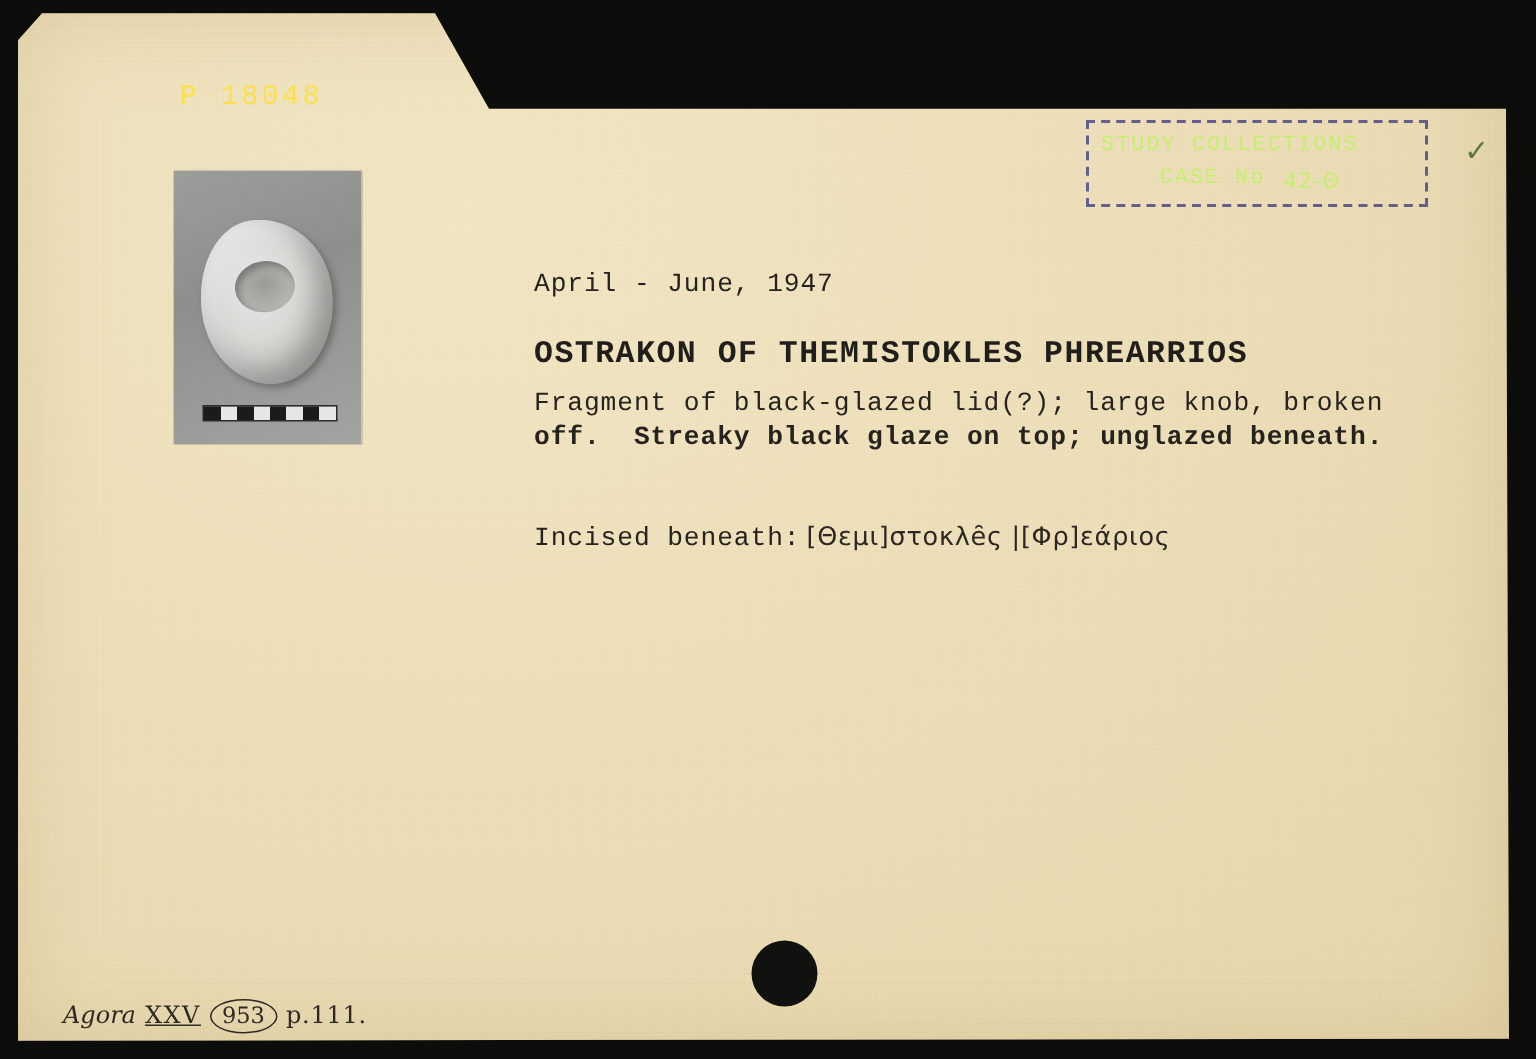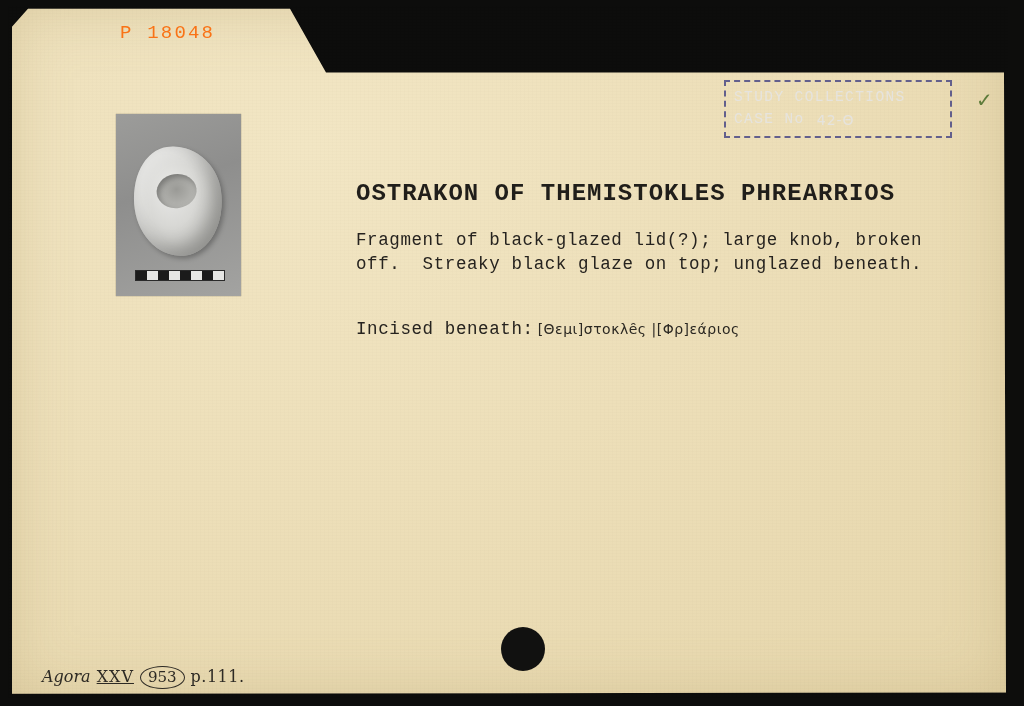--- a/index.html
+++ b/index.html
@@ -60,24 +60,24 @@
     background-image:
       repeating-linear-gradient(0deg, rgba(0,0,0,0.012) 0 1px, rgba(255,255,255,0) 1px 3px),
       repeating-linear-gradient(90deg, rgba(0,0,0,0.010) 0 1px, rgba(255,255,255,0) 1px 4px);
     opacity: 0.8;
   }
 
   
   #catalogue-number {
     position: absolute;
     left: 112px;
-    top: 16px;
+    top: 47px;
     font-size: 19px;
     letter-spacing: 2.2px;
-    color: #f97316;
+    color: #fde047;
   }
 
   
   #photo {
     position: absolute;
     left: 108px;
     top: 108px;
     width: 125px;
     height: 182px;
     background: linear-gradient(160deg, #9c9c9a 0%, #8e8e8d 40%, #a3a3a1 100%);
@@ -130,63 +130,63 @@
     letter-spacing: 0.6px;
   }
   .rec-line {
     white-space: pre;
     margin: 0;
   }
   .rec-block { margin-bottom: 26px; }
   .rec-block .rec-line + .rec-line { margin-top: 8px; }
 
   #title-line {
-    font-size: 24px;
+    font-size: 21px;
     letter-spacing: 1.0px;
     font-weight: bold;
     color: #201e1a;
-    margin-bottom: 26px;
+    margin-bottom: 14px;
     white-space: pre;
   }
 
   #desc-block { margin-bottom: 10px; }
-  #desc-block .rec-line + .rec-line { margin-top: 6px; }
+  #desc-block .rec-line + .rec-line { margin-top: 6px; font-weight: bold; }
 
   #incised-line {
     white-space: pre;
     display: flex;
     align-items: baseline;
     margin-top: 48px;
   }
   #incised-greek {
     font-family: "DejaVu Sans", sans-serif;
-    font-size: 14px;
+    font-size: 17px;
     letter-spacing: 0.5px;
     margin-left: 4px;
     color: #2b2822;
   }
 
   
   #stamp {
     position: absolute;
     left: 716px;
     top: 74px;
     width: 228px;
     height: 58px;
     border: 2px dashed #4b4a86;
-    color: #e5e5e5;
+    color: #bef264;
     padding: 4px 8px;
     box-sizing: border-box;
     font-family: "Liberation Mono", monospace;
     font-size: 14.5px;
     letter-spacing: 1.4px;
     line-height: 1.55;
     opacity: 0.85;
   }
-  #stamp-line-2 { display: flex; align-items: flex-start; }
+  #stamp-line-2 { display: flex; align-items: flex-end; margin-left: 39px; }
   #stamp-case-number {
     font-family: "DejaVu Sans", sans-serif;
     font-size: 14px;
     letter-spacing: 1px;
     margin-left: 12px;
     position: relative;
     top: 2px;
   }
   #checkmark {
     position: absolute;
@@ -251,20 +251,23 @@
     <div id="stamp">
       <div id="stamp-line-1">STUDY COLLECTIONS</div>
       <div id="stamp-line-2">
         <span>CASE No</span>
         <span id="stamp-case-number">42-Θ</span>
       </div>
     </div>
     <div id="checkmark">✓</div>
 
     <div id="record">
+      <div class="rec-block">
+        <p class="rec-line">April - June, 1947</p>
+      </div>
 
       <div id="title-line">OSTRAKON OF THEMISTOKLES PHREARRIOS</div>
 
       <div id="desc-block">
         <p class="rec-line">Fragment of black-glazed lid(?); large knob, broken</p>
         <p class="rec-line">off.  Streaky black glaze on top; unglazed beneath.</p>
       </div>
 
       <div id="incised-line">
         <span>Incised beneath:</span>

